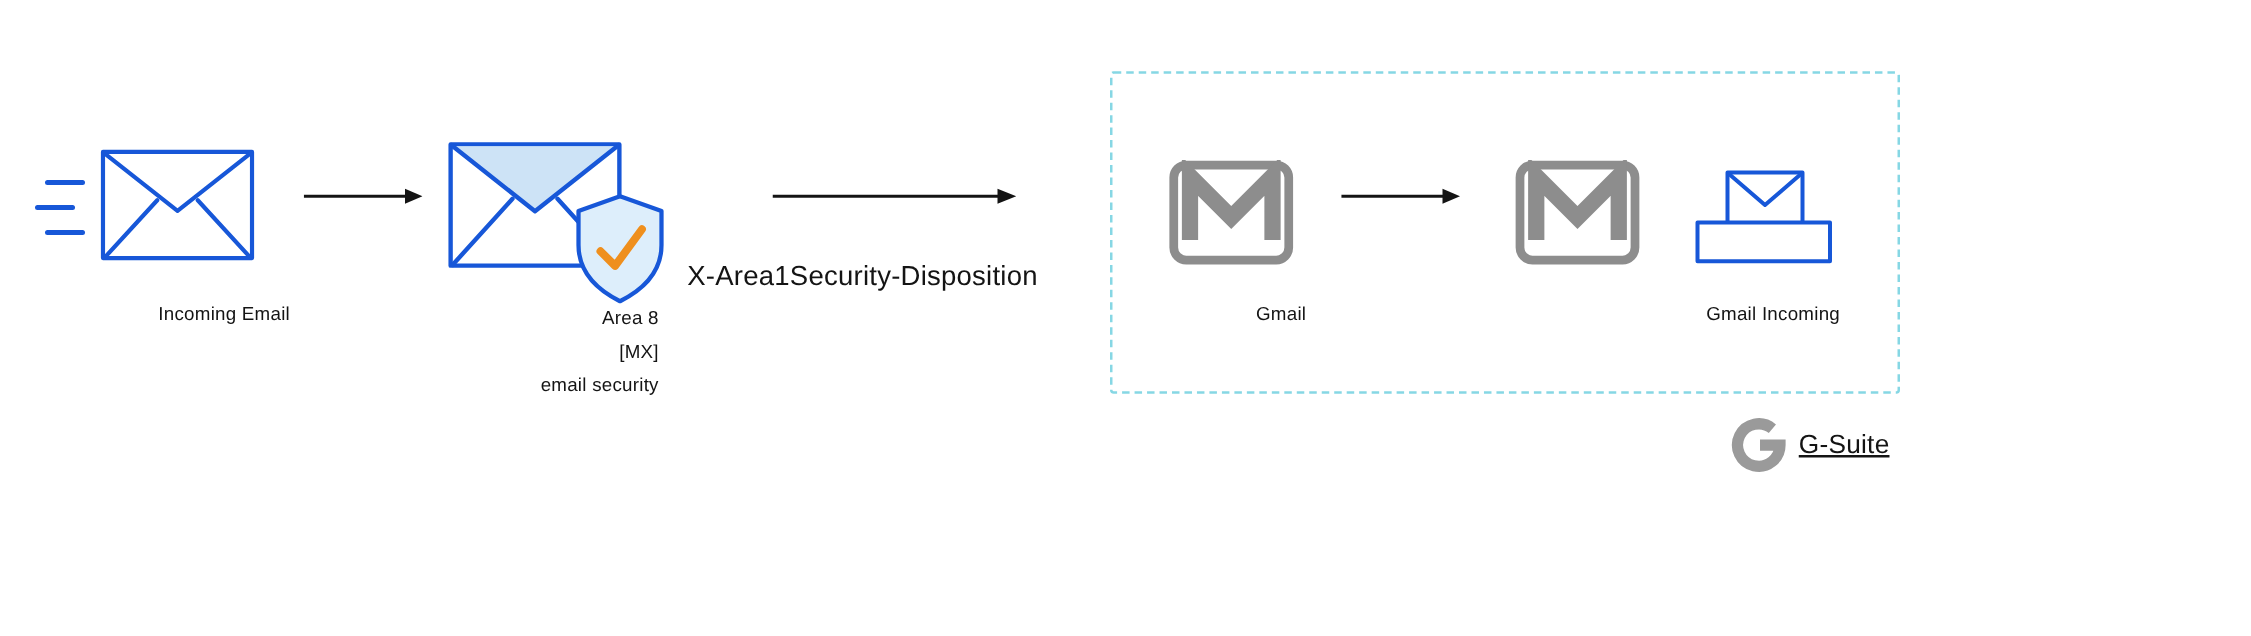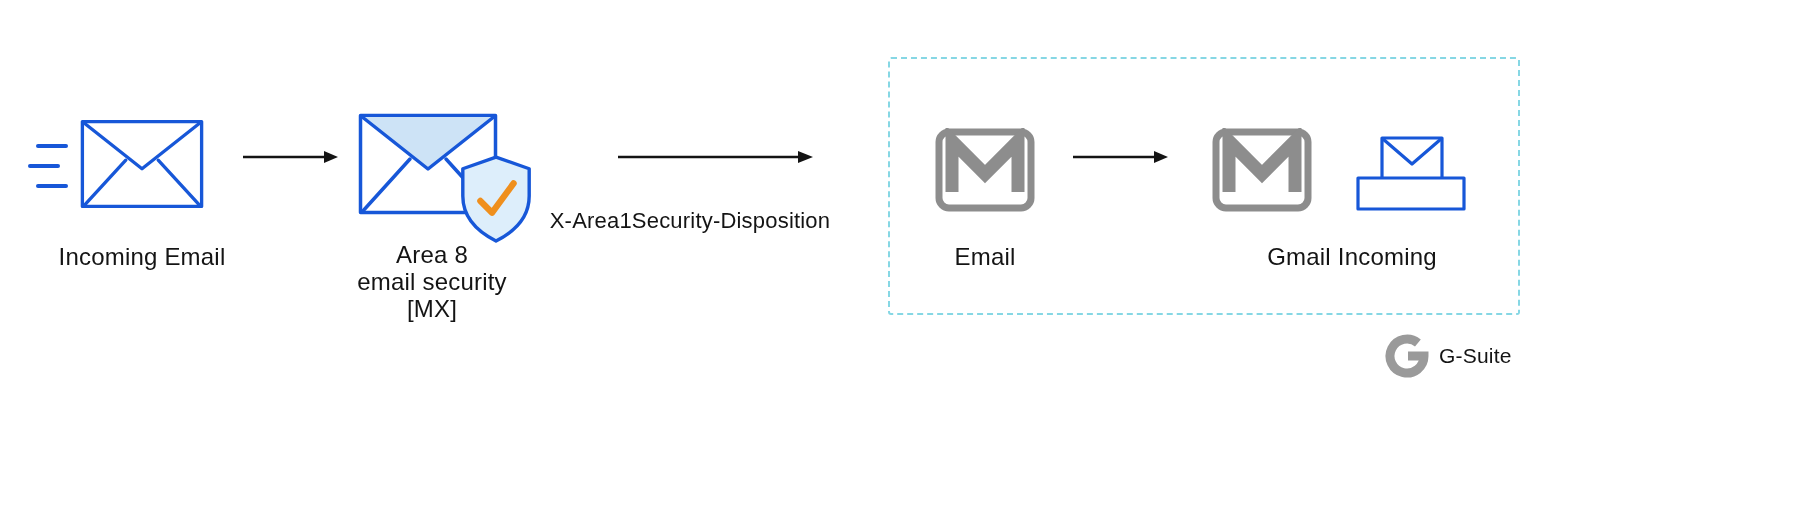--- a/index.html
+++ b/index.html
@@ -6,24 +6,24 @@
   .canvas{
     position:relative;
     width:1801px;height:509px;
     background:#ffffff;
     font-family:"Liberation Sans", sans-serif;
     color:var(--text,#141414);
     overflow:hidden;
   }
   .abs{position:absolute;}
   .label{
-    font-size:24px;
+    font-size:15px;
     font-weight:500;
     color:var(--text,#141414);
-    text-align:center;
+    text-align:right;
     letter-spacing:.2px;
     white-space:nowrap;
   }
   .multiline{line-height:27px;}
   .disposition{
     font-size:22px;
     font-weight:500;
     text-align:center;
     letter-spacing:.2px;
   }
@@ -36,21 +36,21 @@
   .s-blue{stroke:var(--blue,#1757d8);fill:none;stroke-width:3.5;stroke-linejoin:round;stroke-linecap:round;}
   .f-white{fill:#ffffff;}
   .f-lblue{fill:var(--light_blue,#cde3f6);}
   .f-shield{fill:var(--shield_fill,#ddeefb);}
   .s-orange{stroke:var(--orange,#ef8f1d);fill:none;stroke-width:6.5;stroke-linecap:round;stroke-linejoin:round;}
   .s-gray{stroke:var(--gray,#8d8d8d);fill:none;}
   .s-arrow{stroke:var(--arrow,#141414);stroke-width:2.4;fill:none;}
   .f-arrow{fill:var(--arrow,#141414);}
   .s-glogo{stroke:var(--g_logo_gray,#9a9a9a);fill:none;stroke-width:9;}
   .brand{
-    font-size:21px;font-weight:500;color:var(--text,#141414);letter-spacing:.2px;white-space:nowrap;
+    font-size:21px;font-weight:500;color:var(--text,#141414);letter-spacing:.2px;white-space:nowrap;text-decoration:underline;
   }
 </style>
 </head>
 <body>
 
 <div class="canvas">
 
   <svg class="abs" style="left:26px;top:138px;" width="44" height="56" viewBox="0 0 44 56">
     <path class="s-blue" style="stroke-width:4;" d="M12,8 H40"></path>
     <path class="s-blue" style="stroke-width:4;" d="M4,28 H32"></path>
@@ -80,39 +80,39 @@
       <path class="s-blue" d="M136,99 L88,46"></path>
     </svg>
     <svg class="abs" style="left:97px;top:40px;" width="82" height="92" viewBox="0 0 84 94">
       <path class="f-shield s-blue" d="M42,4 L76,16 V44 C76,66 62,80 42,90 C22,80 8,66 8,44 V16 Z"></path>
       <polyline class="s-orange" points="26,49 38,61 60,31"></polyline>
     </svg>
   </div>
 
   <div class="abs label multiline" style="left:337px;top:241px;width:190px;">
     <div>Area 8</div>
+    <div>[MX]</div>
     <div>email security</div>
-    <div>[MX]</div>
   </div>
 
   <svg class="abs" style="left:618px;top:149px;" width="195" height="16" viewBox="0 0 195 16">
     <line class="s-arrow" x1="0" y1="8" x2="181" y2="8"></line>
     <polygon class="f-arrow" points="180,2 195,8 180,14"></polygon>
   </svg>
 
   <div class="abs disposition" style="left:520px;top:208px;width:340px;">X-Area1Security-Disposition</div>
 
   <div class="abs boundary" style="left:888px;top:57px;width:632px;height:258px;"></div>
 
   <svg class="abs" style="left:935px;top:128px;" width="100" height="84" viewBox="0 0 100 84">
     <rect class="s-gray" style="stroke-width:7;" x="4" y="4" width="92" height="76" rx="10"></rect>
     <path class="s-gray" style="stroke-width:13;" d="M17 64 V13 L50 46 L83 13 V64"></path>
   </svg>
 
-  <div class="abs label" style="left:925px;top:243px;width:120px;">Email</div>
+  <div class="abs label" style="left:925px;top:243px;width:120px;">Gmail</div>
 
   <svg class="abs" style="left:1073px;top:149px;" width="95" height="16" viewBox="0 0 95 16">
     <line class="s-arrow" x1="0" y1="8" x2="82" y2="8"></line>
     <polygon class="f-arrow" points="81,2 95,8 81,14"></polygon>
   </svg>
 
   <svg class="abs" style="left:1212px;top:128px;" width="100" height="84" viewBox="0 0 100 84">
     <rect class="s-gray" style="stroke-width:7;" x="4" y="4" width="92" height="76" rx="10"></rect>
     <path class="s-gray" style="stroke-width:13;" d="M17 64 V13 L50 46 L83 13 V64"></path>
   </svg>

